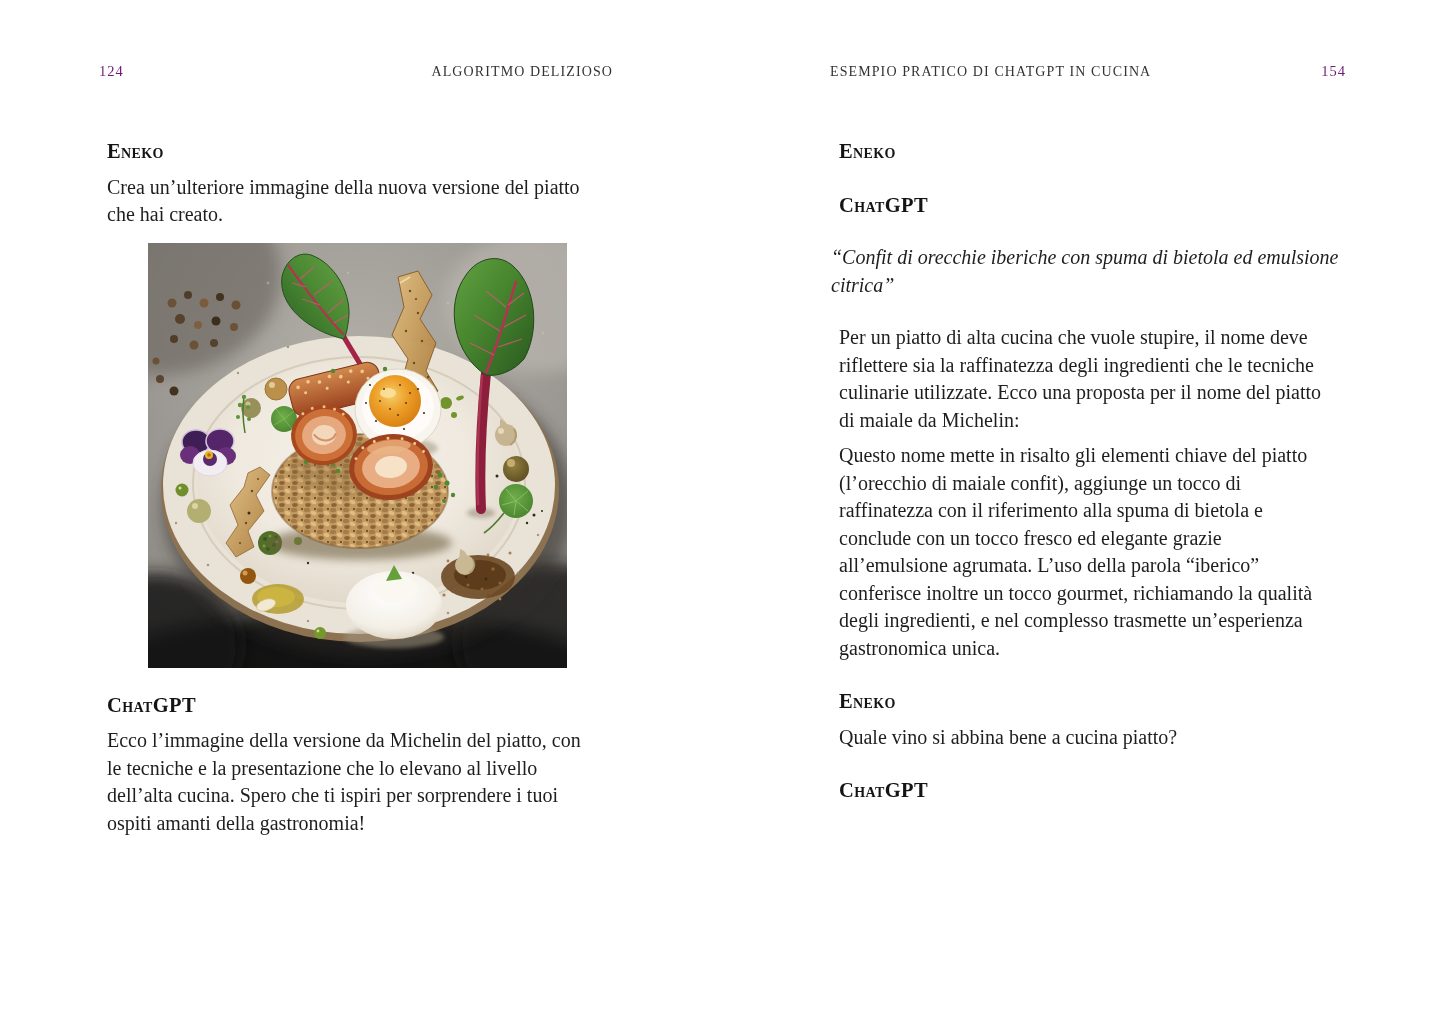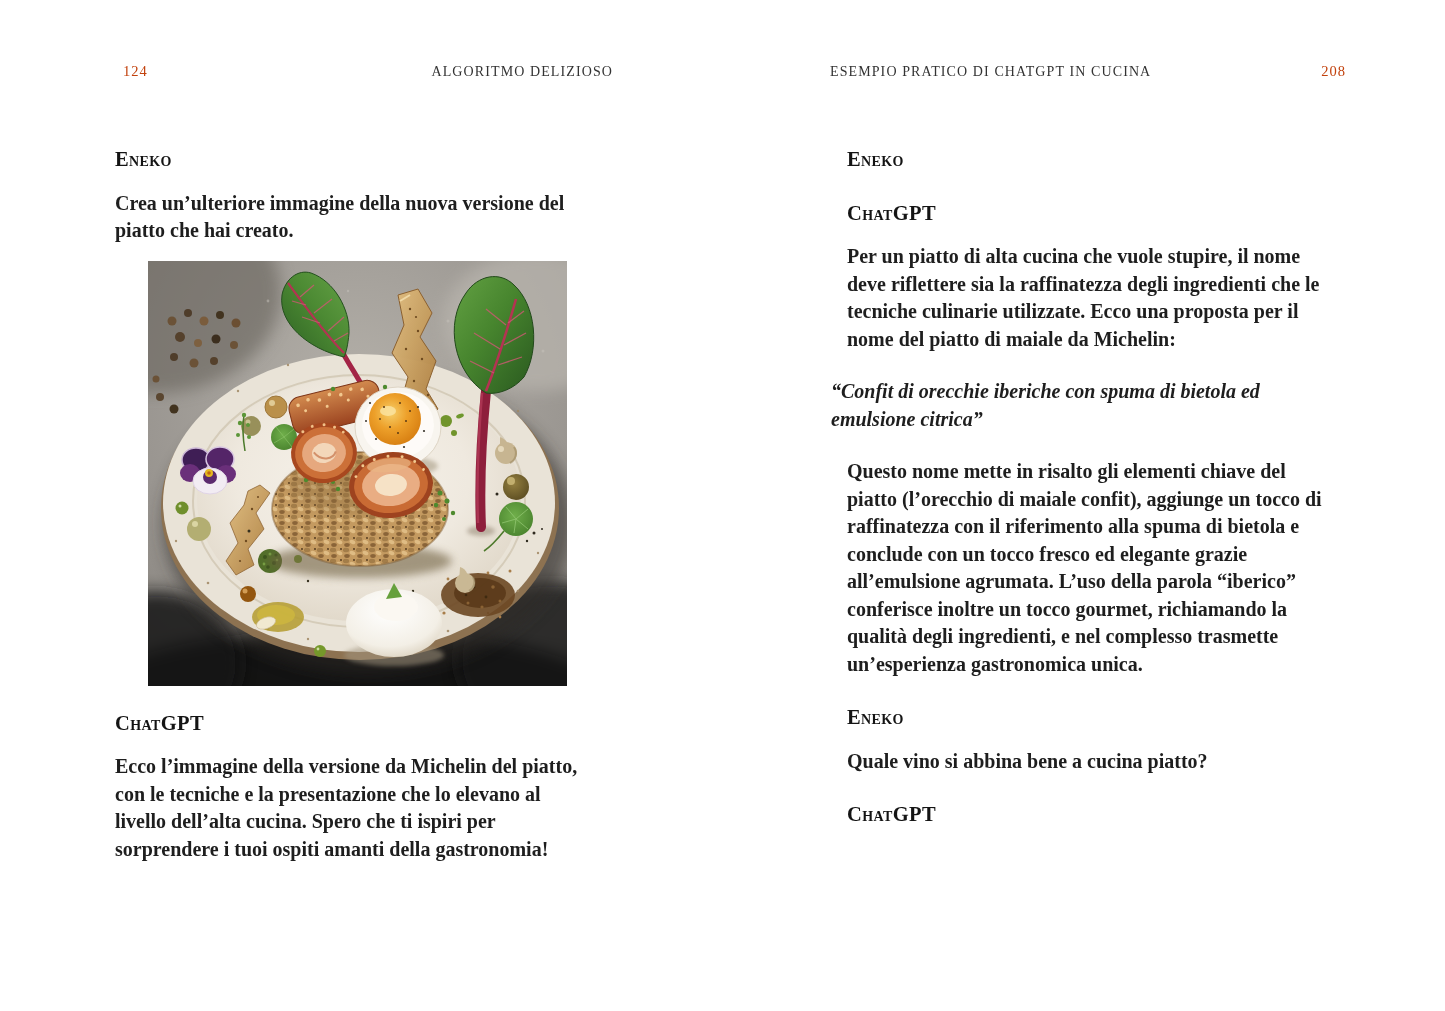--- a/index.html
+++ b/index.html
@@ -9,35 +9,35 @@
     font-family:"Liberation Serif", serif;color:#1e1e1e;
   }
   .runhead{
     position:absolute;top:64px;font-size:14px;line-height:16px;
     letter-spacing:1.1px;color:#333;white-space:nowrap;
   }
   .rh-left{right:832px;}   
   .rh-right{left:830px;}
   .pagenum{
     position:absolute;top:62px;font-size:14.5px;line-height:18px;
-    letter-spacing:1px;color:#c2410c;margin-left:24px;
+    letter-spacing:1px;color:#701a75;
   }
   .pn-left{left:99px;}
   .pn-right{right:99px;}
   .col{position:absolute;top:130px;width:508px;}
   .col-left{left:99px;}
   .col-right{left:831px;}
   .msg{margin:0 0 26px 0;}
   .msg.tight{margin-bottom:0;}
-  .msg p{margin:16px;}
+  .msg p{margin:8px;}
   .speaker{
     font-size:20.5px;line-height:27.5px;font-weight:700;
     font-variant:small-caps;letter-spacing:0.4px;color:#141414;
   }
-  .para{font-size:20px;line-height:27.5px;color:#1e1e1e;font-weight:bold;}
+  .para{font-size:20px;line-height:27.5px;color:#1e1e1e;}
   .quote{font-style:italic;margin:25px 0 !important;}
   figure.dish{margin:14px 0 24px 49px;width:419px;height:425px;padding:0;}
   figure.dish svg{display:block;}
 </style>
 </head>
 <body>
 
 <div class="pagenum pn-left">124</div>
 <div class="runhead rh-left">ALGORITMO DELIZIOSO</div>
 
@@ -456,31 +456,31 @@
     </svg>
   </figure>
 
   <div class="msg">
     <p class="speaker">ChatGPT</p>
     <p class="para">Ecco l’immagine della versione da Michelin del piatto, con le tecniche e la presentazione che lo elevano al livello dell’alta cucina. Spero che ti ispiri per sorprendere i tuoi ospiti amanti della gastronomia!</p>
   </div>
 </div>
 
 <div class="runhead rh-right">ESEMPIO PRATICO DI CHATGPT IN CUCINA</div>
-<div class="pagenum pn-right">208</div>
+<div class="pagenum pn-right">154</div>
 
 <div class="col col-right">
   <div class="msg">
     <p class="speaker">Eneko</p>
   </div>
 
   <div class="msg">
     <p class="speaker">ChatGPT</p>
+    <p class="para quote">“Confit di orecchie iberiche con spuma di bietola ed emulsione citrica”</p>
     <p class="para">Per un piatto di alta cucina che vuole stupire, il nome deve riflettere sia la raffinatezza degli ingredienti che le tecniche culinarie utilizzate. Ecco una proposta per il nome del piatto di maiale da Michelin:</p>
-    <p class="para quote">“Confit di orecchie iberiche con spuma di bietola ed emulsione citrica”</p>
     <p class="para">Questo nome mette in risalto gli elementi chiave del piatto (l’orecchio di maiale confit), aggiunge un tocco di raffinatezza con il riferimento alla spuma di bietola e conclude con un tocco fresco ed elegante grazie all’emulsione agrumata. L’uso della parola “iberico” conferisce inoltre un tocco gourmet, richiamando la qualità degli ingredienti, e nel complesso trasmette un’esperienza gastronomica unica.</p>
   </div>
 
   <div class="msg">
     <p class="speaker">Eneko</p>
     <p class="para">Quale vino si abbina bene a cucina piatto?</p>
   </div>
 
   <div class="msg">
     <p class="speaker">ChatGPT</p>

